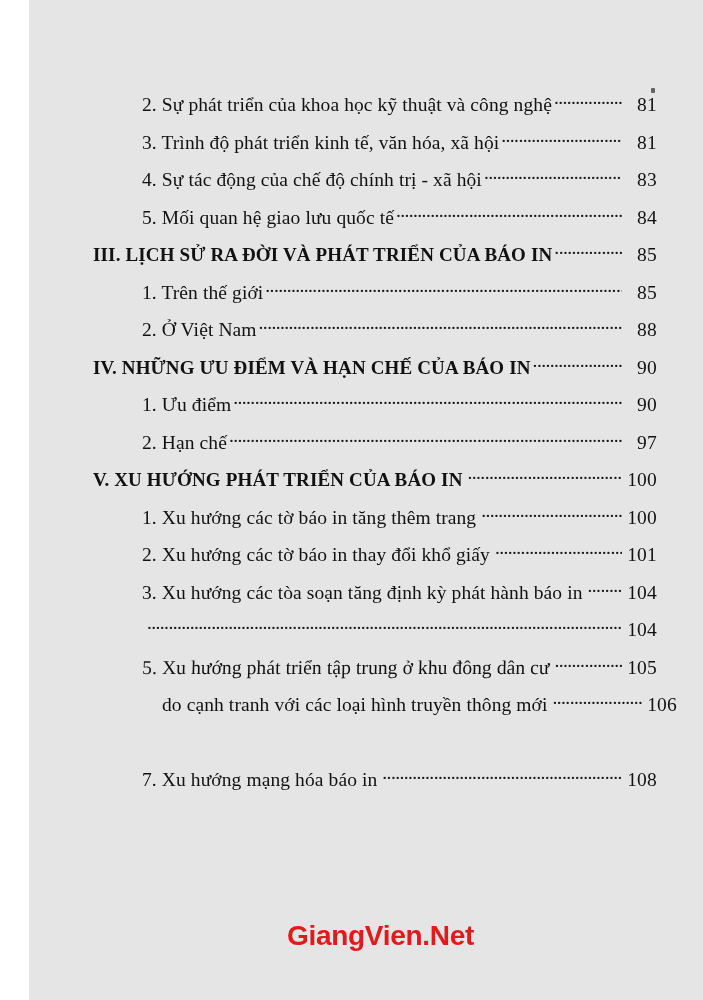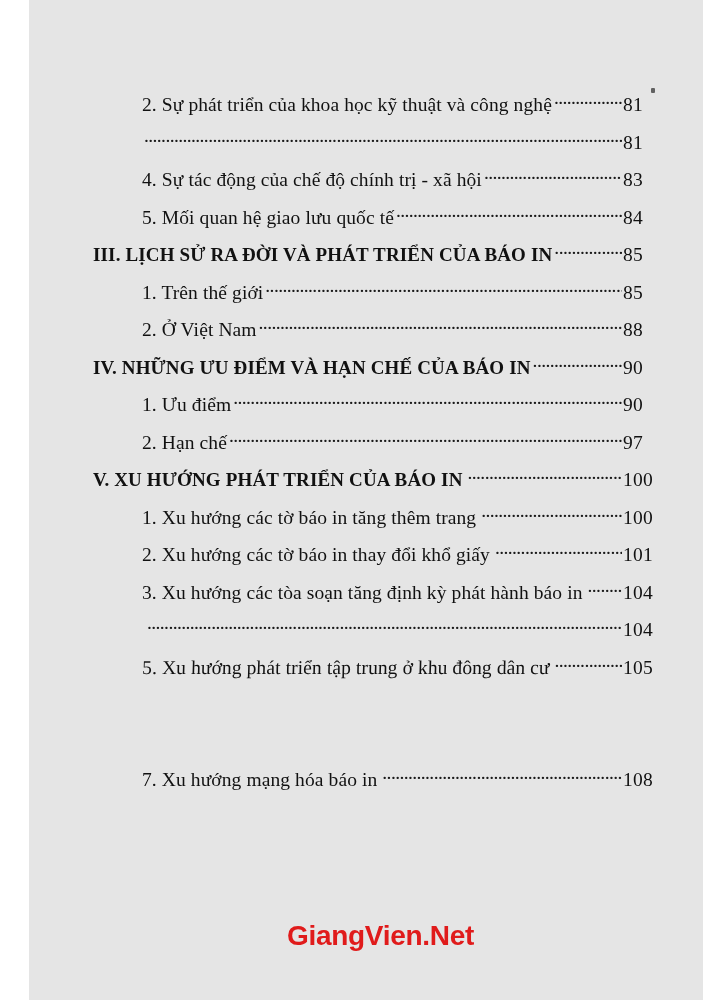--- a/index.html
+++ b/index.html
@@ -100,20 +100,21 @@
     color: #1a1a1a;
     white-space: nowrap;
   }
   .leader.gap { margin-left: 5px; }
 
   .pg {
     flex: 0 0 auto;
     font-size: 19.5px;
     line-height: 1;
     min-width: 34px;
+    text-align: right;
     letter-spacing: .2px;
   }
 
   
   .slant .txt { transform: skewX(-1.6deg); transform-origin: left bottom; }
 
   .watermark {
     position: absolute;
     left: 0;
     top: 920px;
@@ -135,20 +136,21 @@
   <div class="toc" id="toc">
       <div class="entry sub">
         <div class="line">
           <span class="txt">2. Sự phát triển của khoa học kỹ thuật và công nghệ</span>
           <span class="leader"></span>
           <span class="pg">81</span>
         </div>
       </div>
       <div class="entry sub">
         <div class="line">
+          <span class="txt">3. Trình độ phát triển kinh tế, văn hóa, xã hội</span>
           <span class="leader"></span>
           <span class="pg">81</span>
         </div>
       </div>
       <div class="entry sub">
         <div class="line">
           <span class="txt">4. Sự tác động của chế độ chính trị - xã hội</span>
           <span class="leader"></span>
           <span class="pg">83</span>
         </div>
@@ -237,20 +239,25 @@
         </div>
       </div>
       <div class="entry sub slant">
         <div class="line">
           <span class="txt">5. Xu hướng phát triển tập trung ở khu đông dân cư</span>
           <span class="leader gap"></span>
           <span class="pg">105</span>
         </div>
       </div>
       <div class="entry sub tall">
+        <div class="line cont">
+          <span class="txt">do cạnh tranh với các loại hình truyền thông mới</span>
+          <span class="leader gap"></span>
+          <span class="pg">106</span>
+        </div>
       </div>
       <div class="entry sub">
         <div class="line">
           <span class="txt">7. Xu hướng mạng hóa báo in</span>
           <span class="leader gap"></span>
           <span class="pg">108</span>
         </div>
       </div>
     </div>
 

